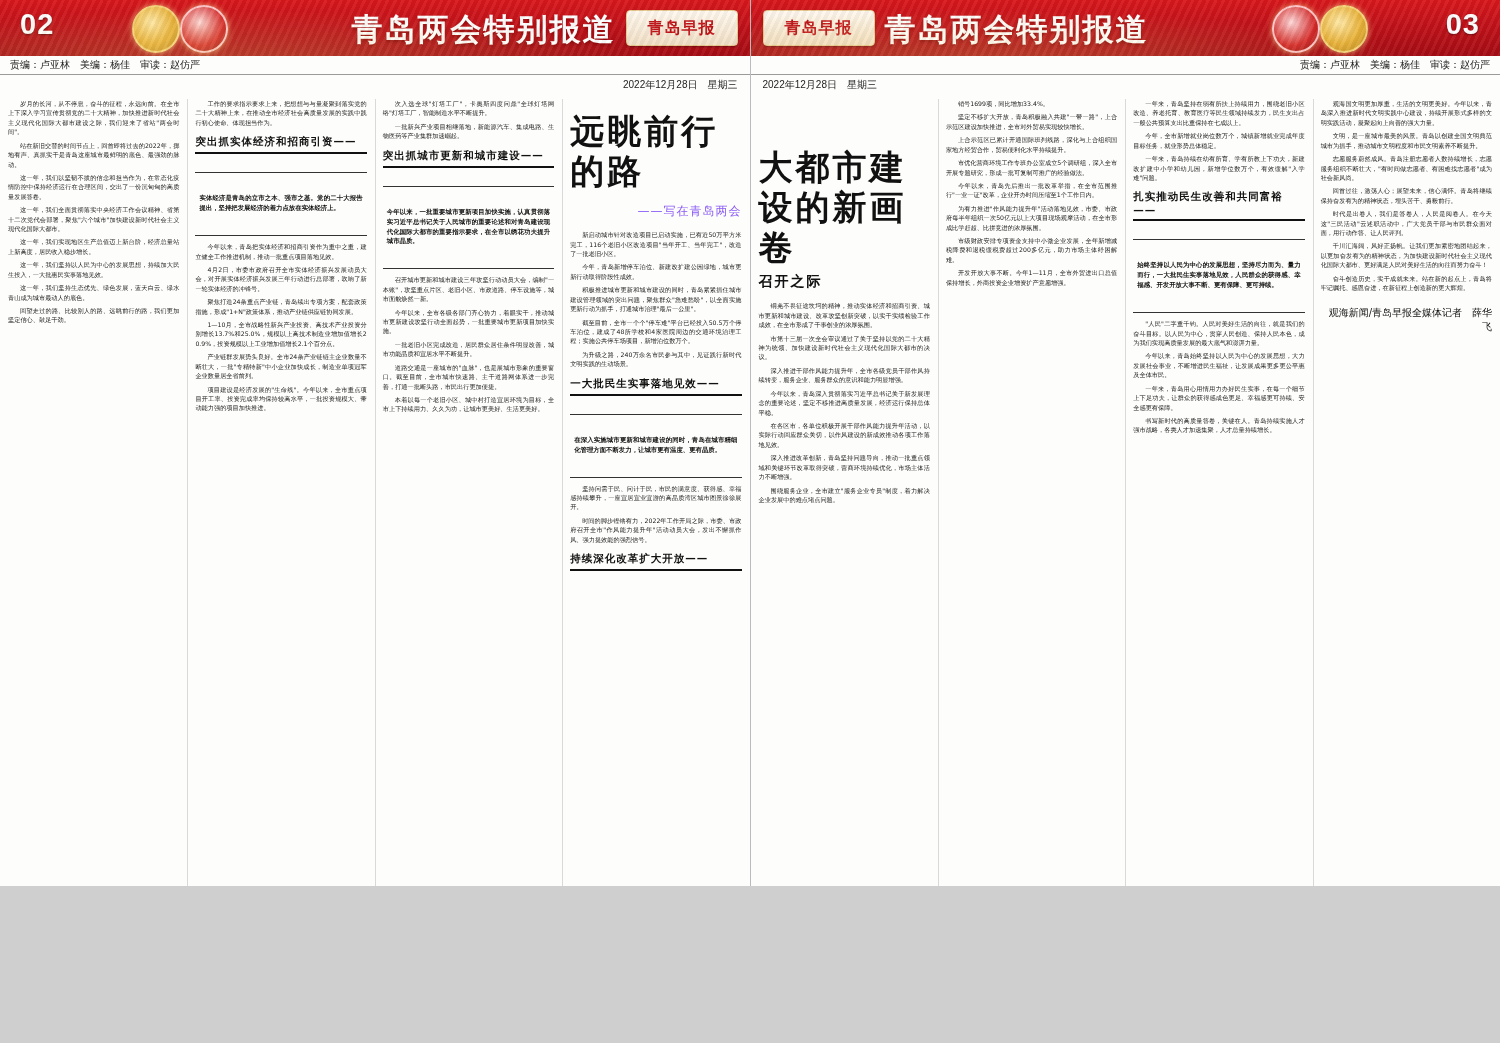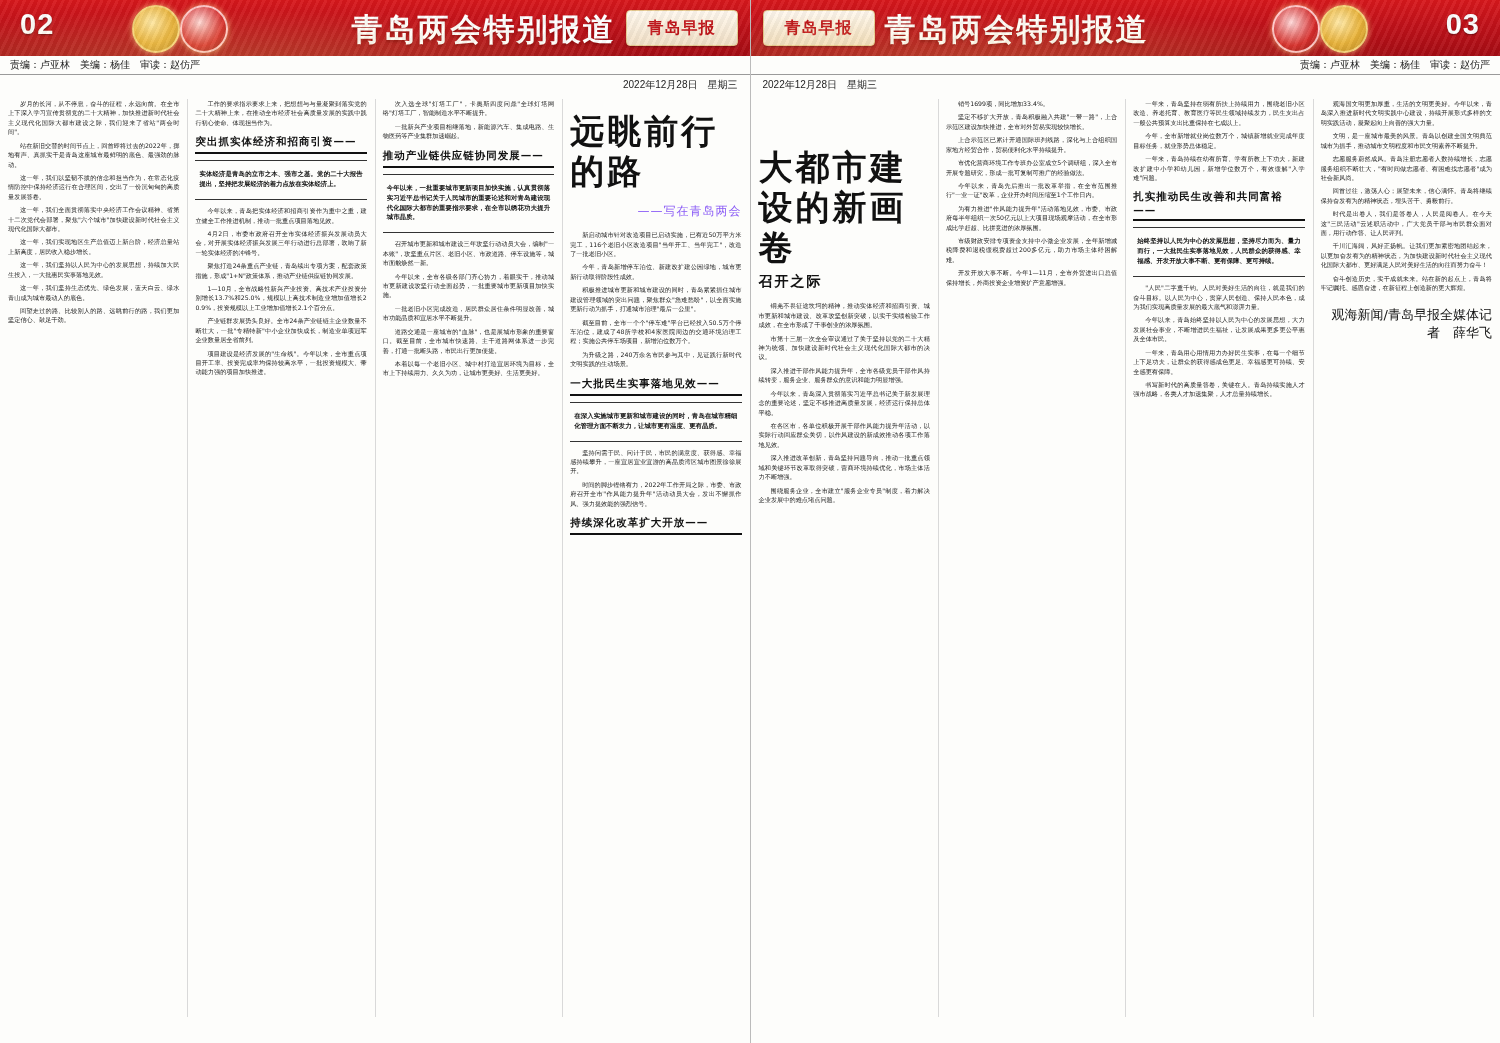--- a/index.html
+++ b/index.html
@@ -1,17 +1,17 @@
 <!DOCTYPE html>
 <html><head>
 <meta charset="utf-8">
 <style>
   html,body{margin:0;padding:0;background:#cfcfcf;}
   body{font-family:"Liberation Sans","DejaVu Sans",sans-serif;}
-  .page{width:1500px;height:1043px;position:relative;background:#fff;overflow:hidden;display:flex;}
+  .page{width:1500px;height:886px;position:relative;background:#fff;overflow:hidden;display:flex;}
   .sheet{width:750px;height:1043px;position:relative;background:#fdfdfb;overflow:hidden;}
   .sheet.left{border-right:1px solid #bbb;}
 
   
   .masthead{position:relative;height:56px;overflow:hidden;
     background:linear-gradient(180deg,#d8181c 0%,#c2121a 45%,#a50d14 100%);}
   .masthead:after{content:"";position:absolute;inset:0;
     background:
       repeating-linear-gradient(115deg, rgba(255,255,255,.05) 0 3px, rgba(0,0,0,.04) 3px 7px),
       radial-gradient(ellipse at 30% 120%, rgba(255,220,120,.28), rgba(255,255,255,0) 60%);
@@ -60,24 +60,24 @@
   .subhead{font-size:12px;color:#8b5cf6;letter-spacing:1px;text-align:right;margin:12px 0 10px 0;
     font-family:"DejaVu Sans",sans-serif;}
   .kicker{font-size:14px;color:#111;letter-spacing:2px;margin:4px 0 10px 0;font-weight:bold;
     font-family:"DejaVu Sans",sans-serif;}
 
   .sect{font-size:10.5px;font-weight:bold;color:#111;letter-spacing:1px;margin:8px 0 5px 0;
     font-family:"DejaVu Sans",sans-serif;}
   .sect:after{content:"";display:block;width:100%;height:2px;background:#111;margin-top:3px;}
 
   .lead{font-size:6.4px;line-height:1.55;color:#111;font-weight:bold;text-align:justify;
-    border-top:1px solid #333;border-bottom:1px solid #333;padding:9px 4px;margin:6px 0 6px 0;
+    border-top:1px solid #333;border-bottom:1px solid #333;padding:21px 4px;margin:18px 0 6px 0;
     font-family:"DejaVu Sans",sans-serif;word-break:break-all;}
 
-  .byline{font-size:13px;color:#111;text-align:right;margin-top:13px;font-family:"DejaVu Sans",sans-serif;}
+  .byline{font-size:10px;color:#111;text-align:right;margin-top:13px;font-family:"DejaVu Sans",sans-serif;}
 </style>
 </head>
 <body>
 
 <div class="page">
 
   <div class="sheet left">
     <div class="masthead">
       <div class="mast-folio">02</div>
       <div class="mast-title">青岛两会特别报道</div>
@@ -109,21 +109,21 @@
         <p class="para indent">4月2日，市委市政府召开全市实体经济振兴发展动员大会，对开展实体经济振兴发展三年行动进行总部署，吹响了新一轮实体经济的冲锋号。</p>
         <p class="para indent">聚焦打造24条重点产业链，青岛续出专项方案，配套政策措施，形成"1+N"政策体系，推动产业链供应链协同发展。</p>
         <p class="para indent">1—10月，全市战略性新兴产业投资、高技术产业投资分别增长13.7%和25.0%，规模以上高技术制造业增加值增长20.9%，投资规模以上工业增加值增长2.1个百分点。</p>
         <p class="para indent">产业链群发展势头良好。全市24条产业链链主企业数量不断壮大，一批"专精特新"中小企业加快成长，制造业单项冠军企业数量居全省前列。</p>
         <p class="para indent">项目建设是经济发展的"生命线"。今年以来，全市重点项目开工率、投资完成率均保持较高水平，一批投资规模大、带动能力强的项目加快推进。</p>
       </div>
 
       <div class="col">
         <p class="para indent">次入选全球"灯塔工厂"，卡奥斯四度问鼎"全球灯塔网络"灯塔工厂，智能制造水平不断提升。</p>
         <p class="para indent">一批新兴产业项目相继落地，新能源汽车、集成电路、生物医药等产业集群加速崛起。</p>
-        <div class="sect">推动产业链供应链协同发展——</div>
+        <div class="sect">突出抓城市更新和城市建设——</div>
         <div class="lead">今年以来，一批重要城市更新项目加快实施，认真贯彻落实习近平总书记关于人民城市的重要论述和对青岛建设现代化国际大都市的重要指示要求，在全市以绣花功夫提升城市品质。</div>
         <p class="para indent">召开城市更新和城市建设三年攻坚行动动员大会，编制"一本账"，攻坚重点片区、老旧小区、市政道路、停车设施等，城市面貌焕然一新。</p>
         <p class="para indent">今年以来，全市各级各部门齐心协力，着眼实干，推动城市更新建设攻坚行动全面起势，一批重要城市更新项目加快实施。</p>
         <p class="para indent">一批老旧小区完成改造，居民群众居住条件明显改善，城市功能品质和宜居水平不断提升。</p>
         <p class="para indent">道路交通是一座城市的"血脉"，也是展城市形象的重要窗口。截至目前，全市城市快速路、主干道路网体系进一步完善，打通一批断头路，市民出行更加便捷。</p>
         <p class="para indent">本着以每一个老旧小区、城中村打造宜居环境为目标，全市上下持续用力、久久为功，让城市更美好、生活更美好。</p>
       </div>
 
       <div class="col">
         <h1 class="headline">远眺前行的路</h1>

